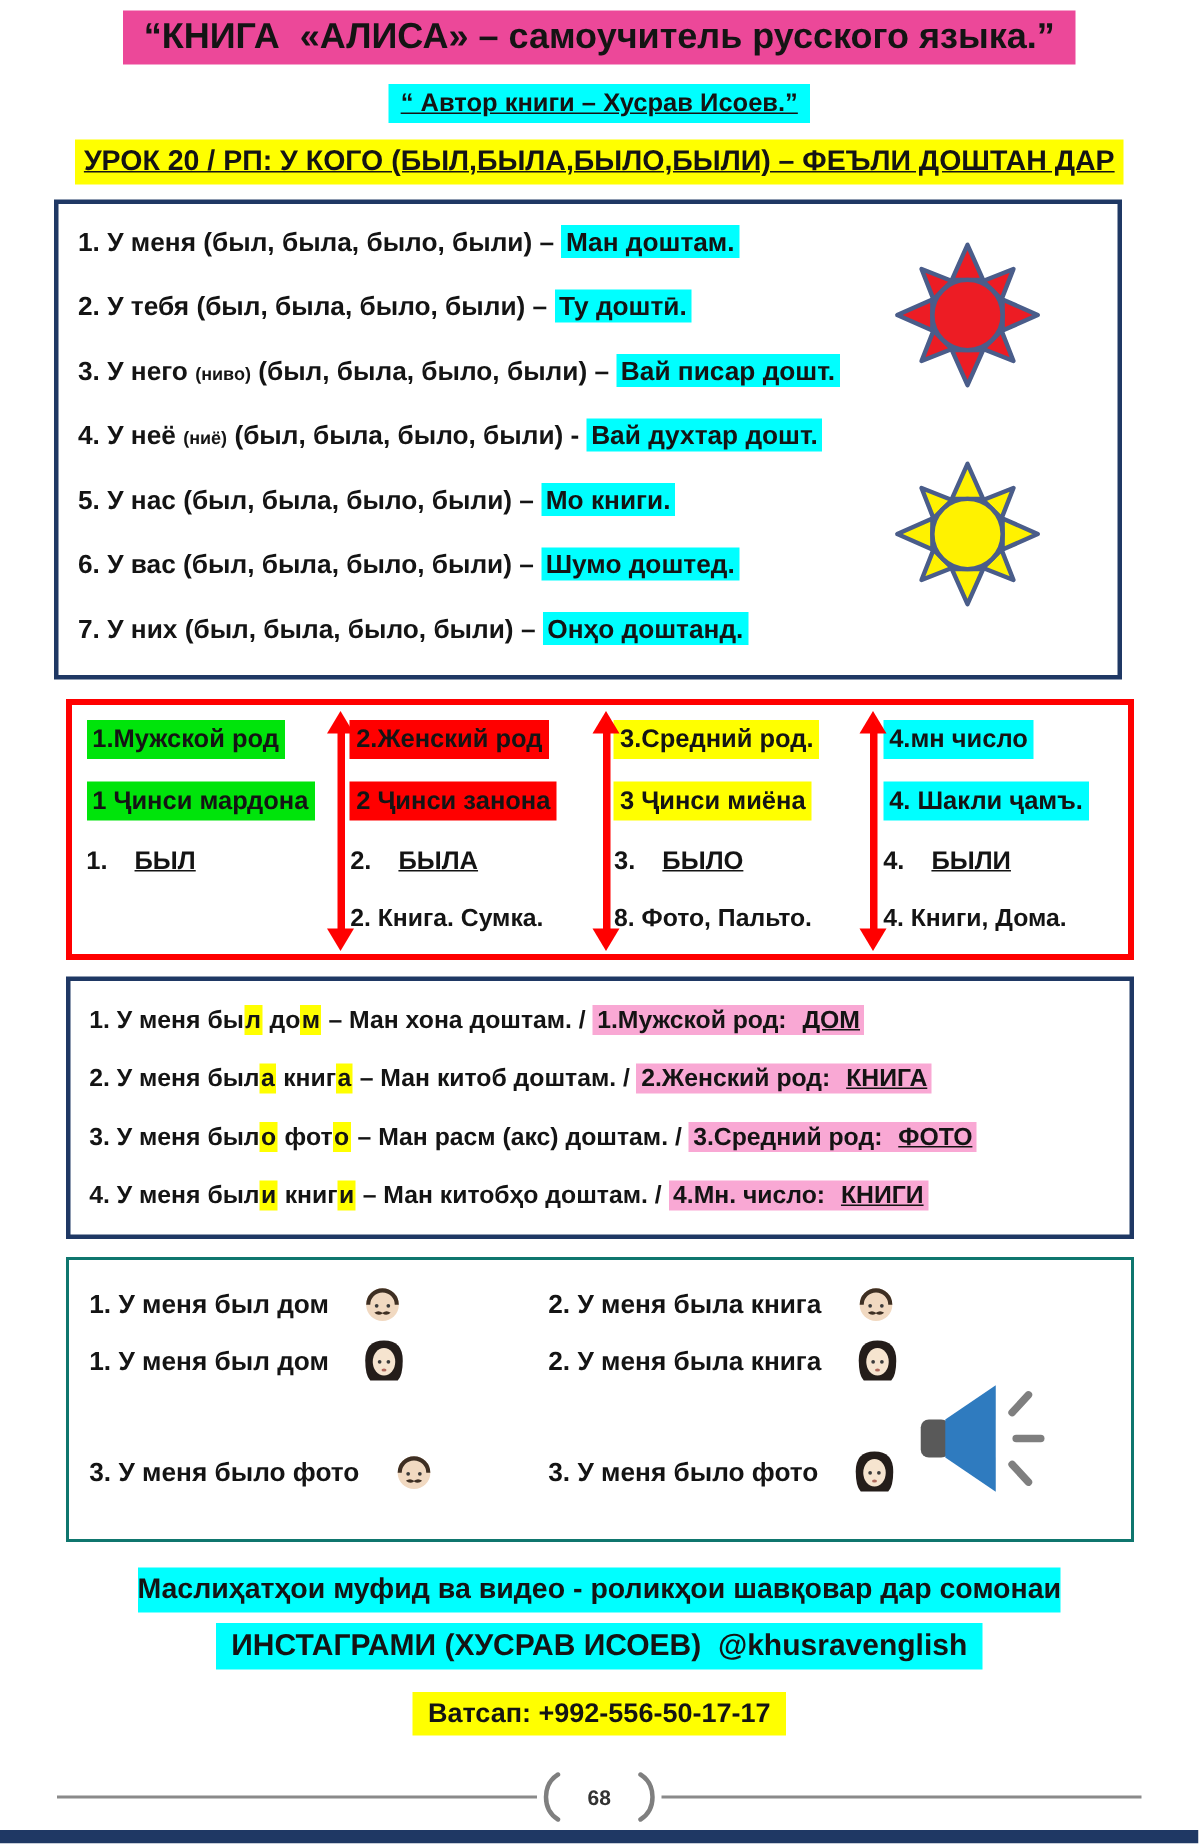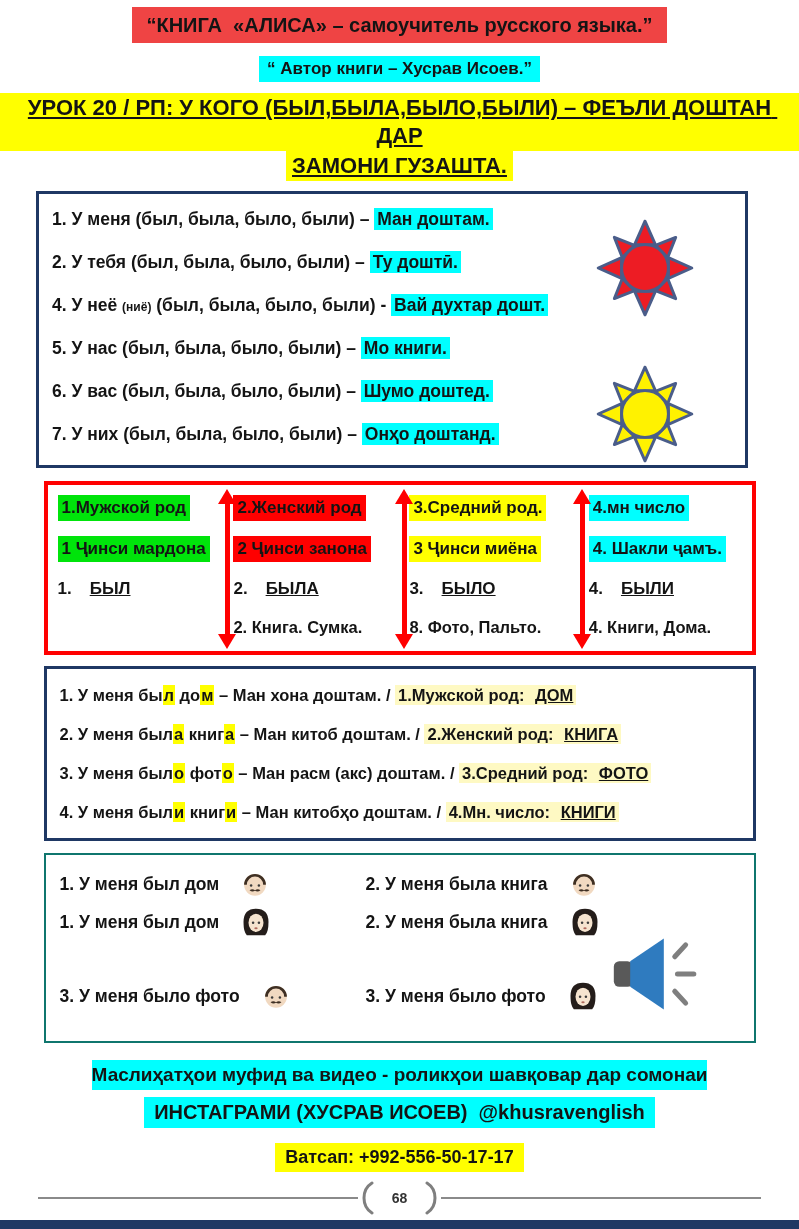--- a/index.html
+++ b/index.html
@@ -10,26 +10,26 @@
     font-weight:bold;
   }
   .center{text-align:center;}
   .pre{white-space:pre-wrap;}
   .hl-y{background:#FFFF00;}
   .hl-c{background:#00FFFF;}
   .hl-g{background:#00E40B;}
   .hl-r{background:#FF0000;}
   
   .title-wrap{padding-top:7px;}
-  .title{display:inline-block;font-size:20px;line-height:34px;padding:1px 14px;background:#ef4444;}
+  .title{display:inline-block;font-size:24px;line-height:34px;padding:1px 14px;background:#ec4899;}
   .author-wrap{margin-top:13px;}
-  .author{display:inline-block;font-size:17px;line-height:24px;padding:1px 8px;background:#00FFFF;}
+  .author{display:inline-block;font-size:17px;line-height:24px;padding:1px 8px;background:#00FFFF;text-decoration:underline;}
   .lesson-wrap{margin-top:11px;}
   .lesson-line{display:block;}
-  .lesson-line span{display:inline-block;background:#FFFF00;font-size:22px;line-height:28px;padding:1px 6px;text-decoration:underline;}
+  .lesson-line span{display:inline-block;background:#FFFF00;font-size:19px;line-height:28px;padding:1px 6px;text-decoration:underline;}
   
   .box{width:712px;margin:0 auto;box-sizing:border-box;}
   .box-navy{border:3px solid #1F3864;}
   .box-red{border:4px solid #FF0000;}
   .box-blue{border:2px solid #0f766e;}
   
   #examples-box{margin-top:10px;position:relative;padding:11px 10px 2px 13px;margin-left:36px;}
   .ex-line{font-size:17.5px;line-height:28px;margin-bottom:13px;white-space:nowrap;}
   .ex-line .small{font-size:12px;}
   .ex-line .hl-c{padding:1px 3px;}
@@ -48,21 +48,21 @@
   .v-arrow{position:absolute;top:18px;bottom:16px;width:5px;background:#FF0000;}
   .v-arrow::before{content:"";position:absolute;top:-14px;left:-7px;border-left:9.5px solid transparent;border-right:9.5px solid transparent;border-bottom:15px solid #FF0000;}
   .v-arrow::after{content:"";position:absolute;bottom:-14px;left:-7px;border-left:9.5px solid transparent;border-right:9.5px solid transparent;border-top:15px solid #FF0000;}
   #arrow-1{left:25.2%;}
   #arrow-2{left:50.3%;}
   #arrow-3{left:75.6%;}
   
   #usage-box{margin-top:11px;padding:13px 10px 0 13px;}
   .u-line{font-size:16.5px;line-height:26px;margin-bottom:13px;white-space:nowrap;}
   .u-line .hl-y{padding:1px 1px;}
-  .u-line .label-y{background:#fef9c3;padding:1px 3px;}
+  .u-line .label-y{background:#f9a8d4;padding:1px 3px;}
   .u-line .word{text-decoration:underline;margin-left:6px;}
   
   #dialog-box{margin-top:12px;position:relative;padding:15px 14px 14px 14px;}
   .d-row{display:flex;align-items:center;margin-bottom:9px;}
   .d-row.last{margin-top:44px;margin-bottom:16px;}
   .d-group{display:flex;align-items:center;width:45%;}
   .d-text{font-size:17.5px;white-space:nowrap;}
   .d-icon{margin-left:22px;display:inline-flex;}
   #speaker{position:absolute;right:42px;top:78px;}
   
@@ -83,29 +83,31 @@
 <body>
 
 <div class="title-wrap center">
   <span class="title pre">“КНИГА  «АЛИСА» – самоучитель русского языка.”</span>
 </div>
 <div class="author-wrap center">
   <span class="author pre">“ Автор книги – Хусрав Исоев.”</span>
 </div>
 <div class="lesson-wrap center">
   <span class="lesson-line"><span class="pre">УРОК 20 / РП: У КОГО (БЫЛ,БЫЛА,БЫЛО,БЫЛИ) – ФЕЪЛИ ДОШТАН ДАР</span></span>
-  <span class="lesson-line"><span class="pre">ЗАМОНИ ГУЗАШТА.</span></span>
 </div>
 
 <div class="box box-navy" id="examples-box">
   <div class="ex-line">
     <span class="pre">1. У меня (был, была, было, были) – </span><span class="small"></span><span class="pre"></span><span class="hl-c">Ман доштам.</span>
   </div>
   <div class="ex-line">
     <span class="pre">2. У тебя (был, была, было, были) – </span><span class="small"></span><span class="pre"></span><span class="hl-c">Ту доштӣ.</span>
+  </div>
+  <div class="ex-line">
+    <span class="pre">3. У него </span><span class="small">(ниво)</span><span class="pre"> (был, была, было, были) – </span><span class="hl-c">Вай писар дошт.</span>
   </div>
   <div class="ex-line">
     <span class="pre">4. У неё </span><span class="small">(ниё)</span><span class="pre"> (был, была, было, были) - </span><span class="hl-c">Вай духтар дошт.</span>
   </div>
   <div class="ex-line">
     <span class="pre">5. У нас (был, была, было, были) – </span><span class="small"></span><span class="pre"></span><span class="hl-c">Мо книги.</span>
   </div>
   <div class="ex-line">
     <span class="pre">6. У вас (был, была, было, были) – </span><span class="small"></span><span class="pre"></span><span class="hl-c">Шумо доштед.</span>
   </div>

